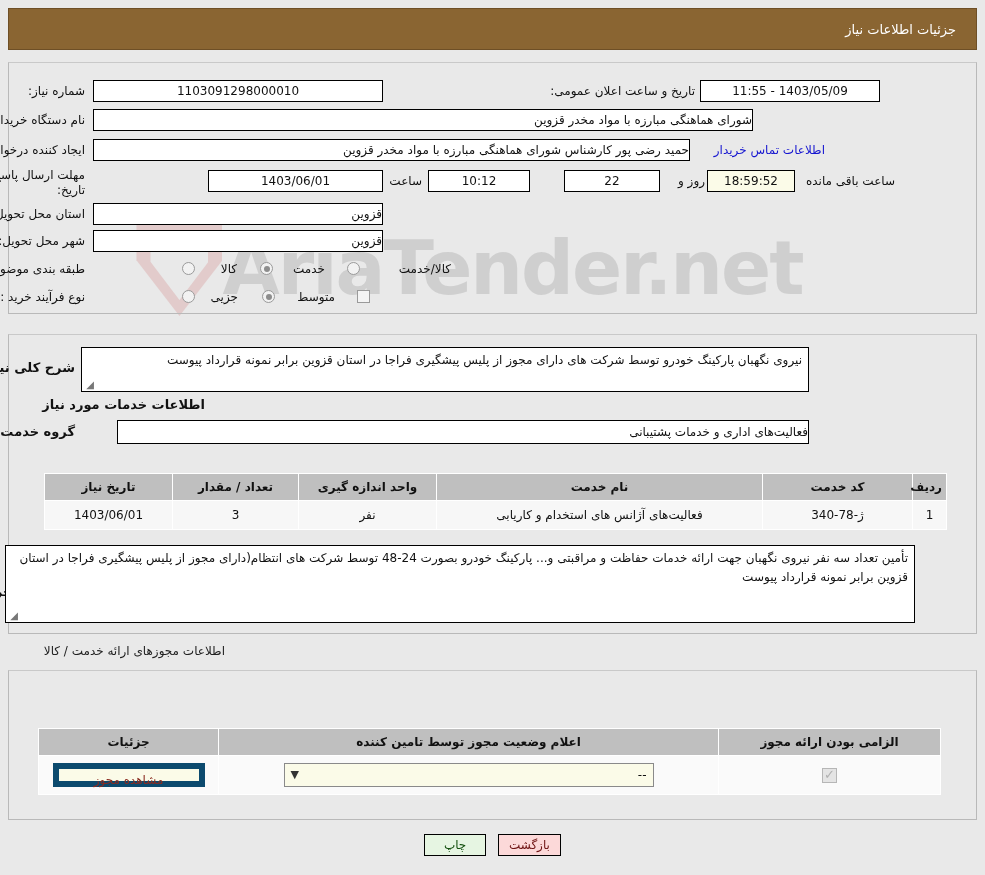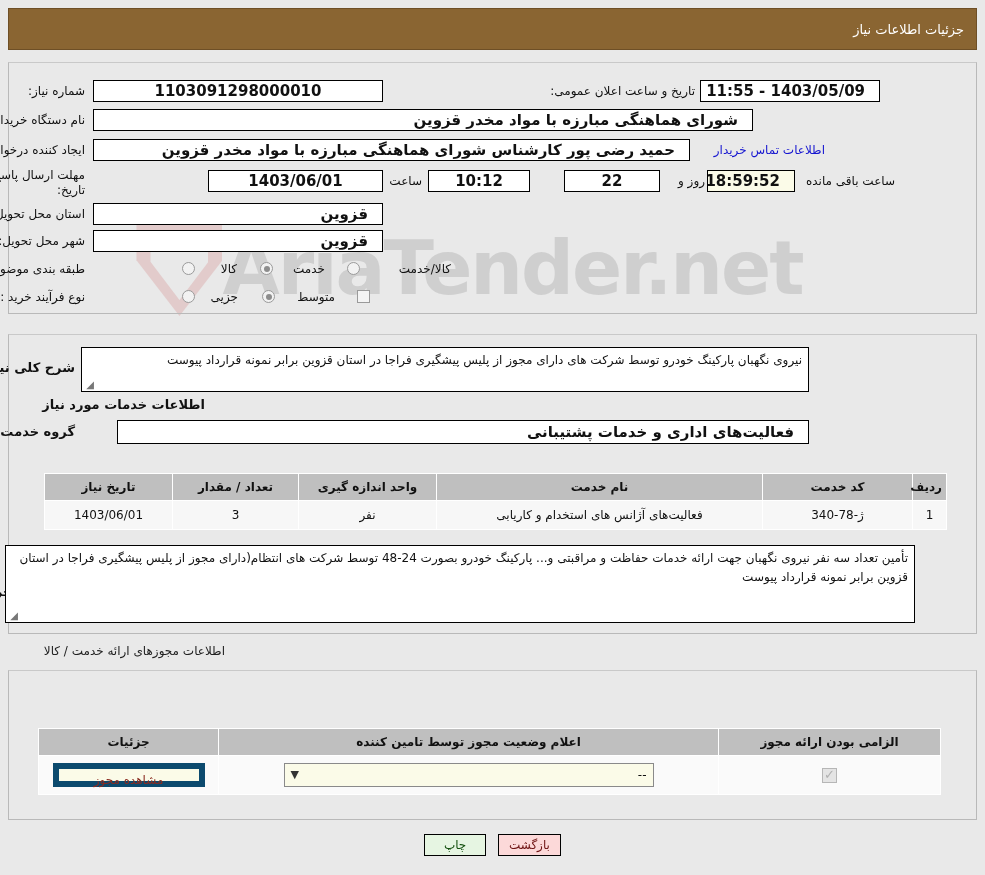--- a/index.html
+++ b/index.html
@@ -69,21 +69,21 @@
     width: 969px;
     height: 42px;
     box-sizing: border-box;
     background: #8a6532;
     border: 1px solid #6e4f26;
     color: #ffffff;
     font-size: 13px;
     display: flex;
     align-items: center;
     justify-content: flex-start;
-    padding-right: 12px;
+    padding-right: 20px;
     z-index: 2;
   }
 
   
   .panel {
     position: absolute;
     box-sizing: border-box;
     background: transparent;
     border: 1px solid #b9b9b9;
     border-top-color: #c9c9c9;
@@ -102,29 +102,28 @@
     white-space: nowrap;
     z-index: 3;
   }
   .lbl.bold { font-weight: bold; }
 
   .box {
     position: absolute;
     box-sizing: border-box;
     background: #ffffff;
     border: 1px solid #000000;
-    font-size: 15px;
+    font-size: 12px;
     color: #111;
     line-height: 20px;
     height: 22px;
-    padding: 0 14px;
+    padding: 0 0;
     overflow: hidden;
     white-space: nowrap;
     z-index: 3;
-    font-weight: bold;
   }
   .box.center { text-align: center; }
   .box.right  { text-align: right; }
   .box.cream  { background: #fbfbe8; }
 
   .link {
     position: absolute;
     color: #1515d0;
     font-size: 12px;
     text-decoration: none;

